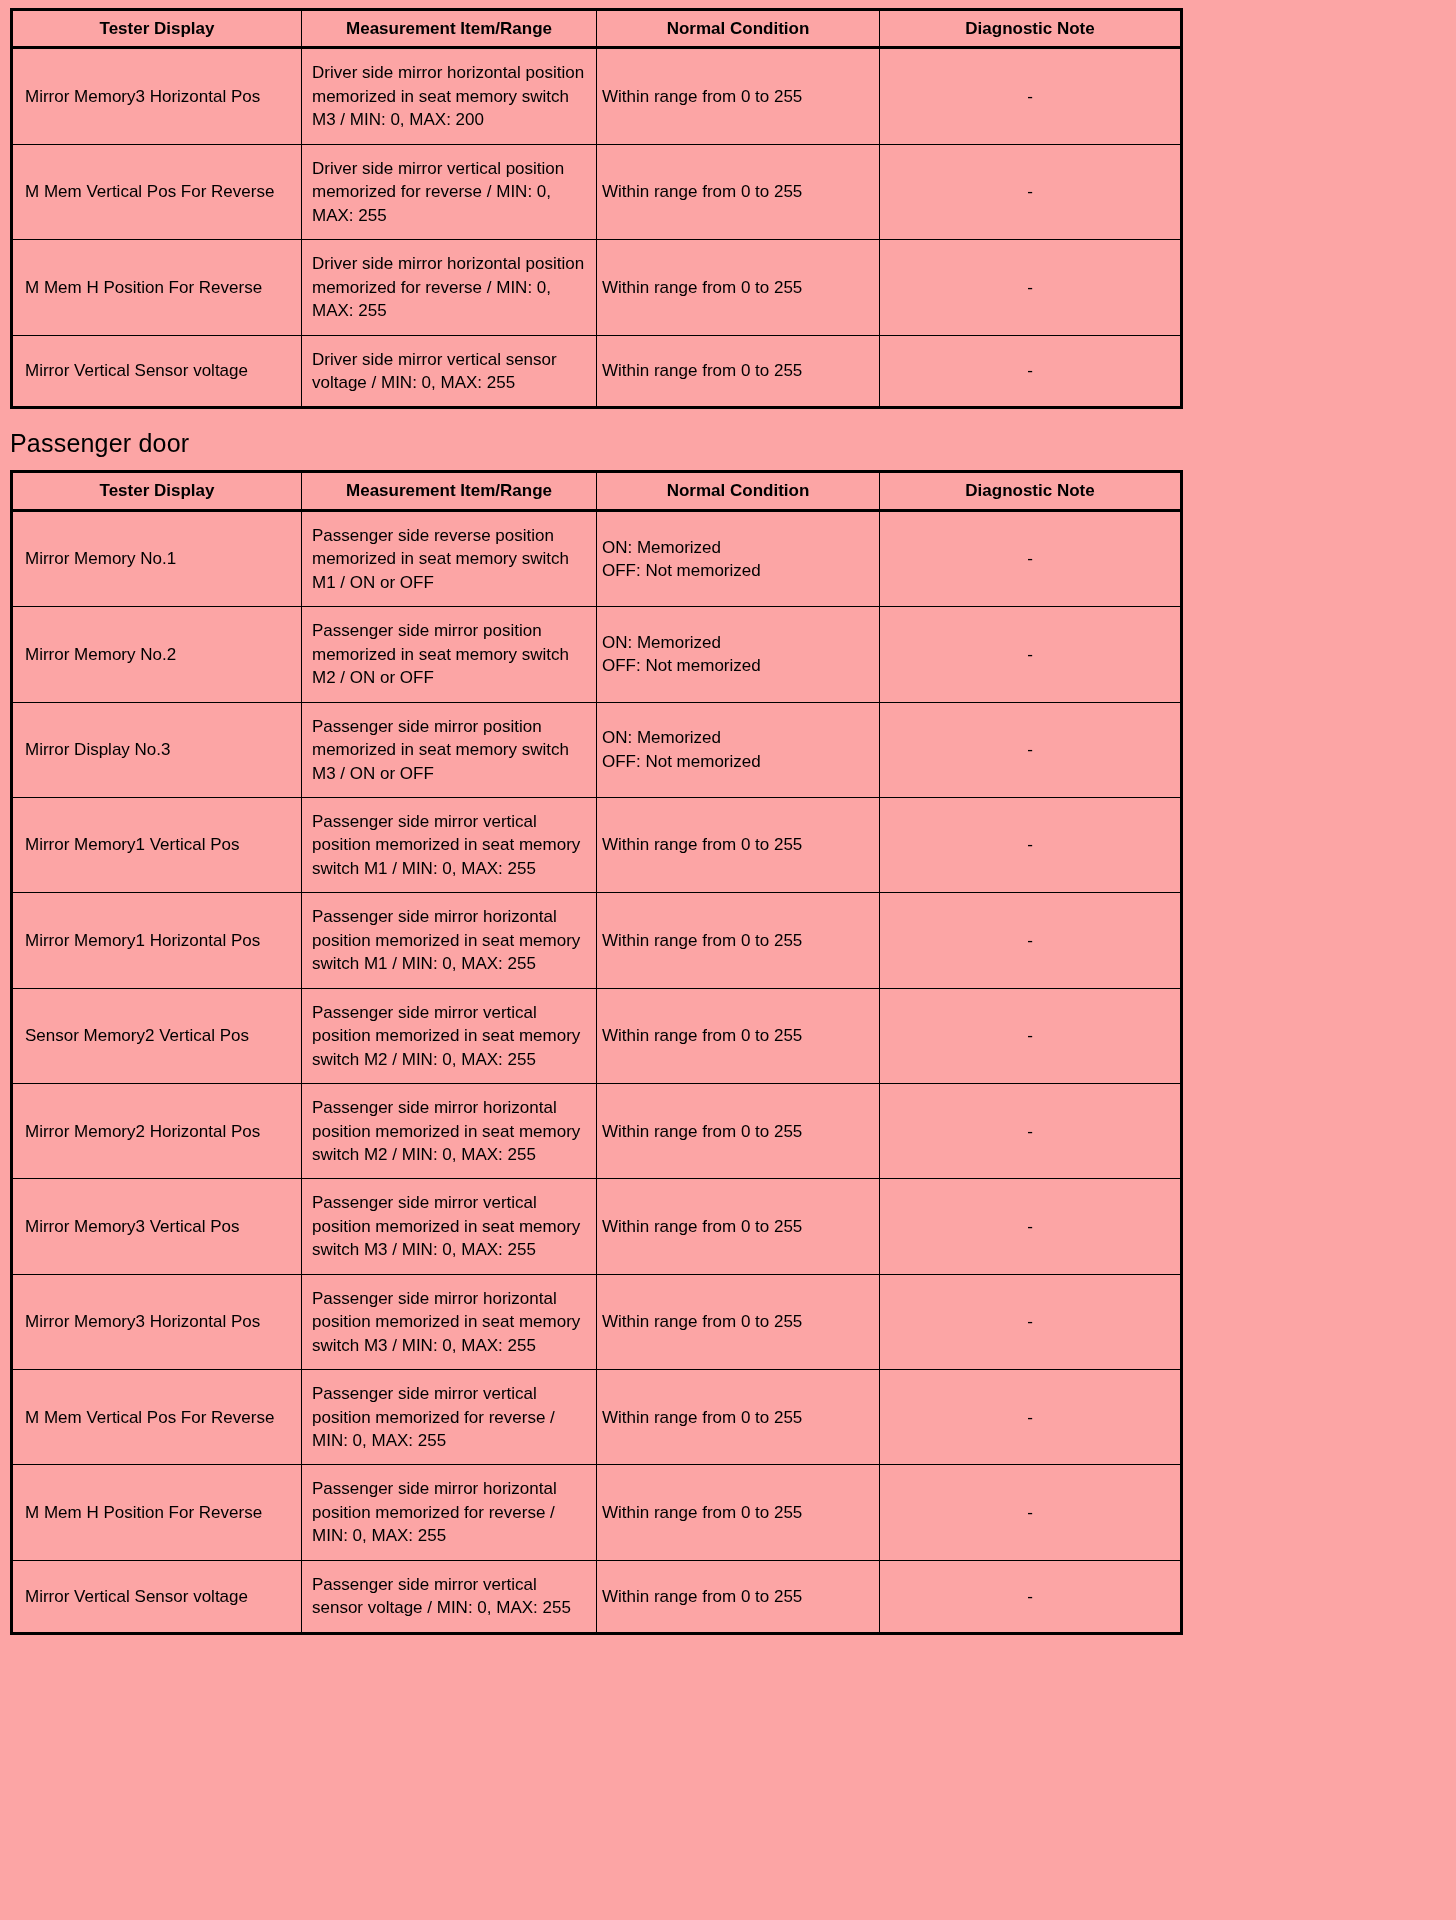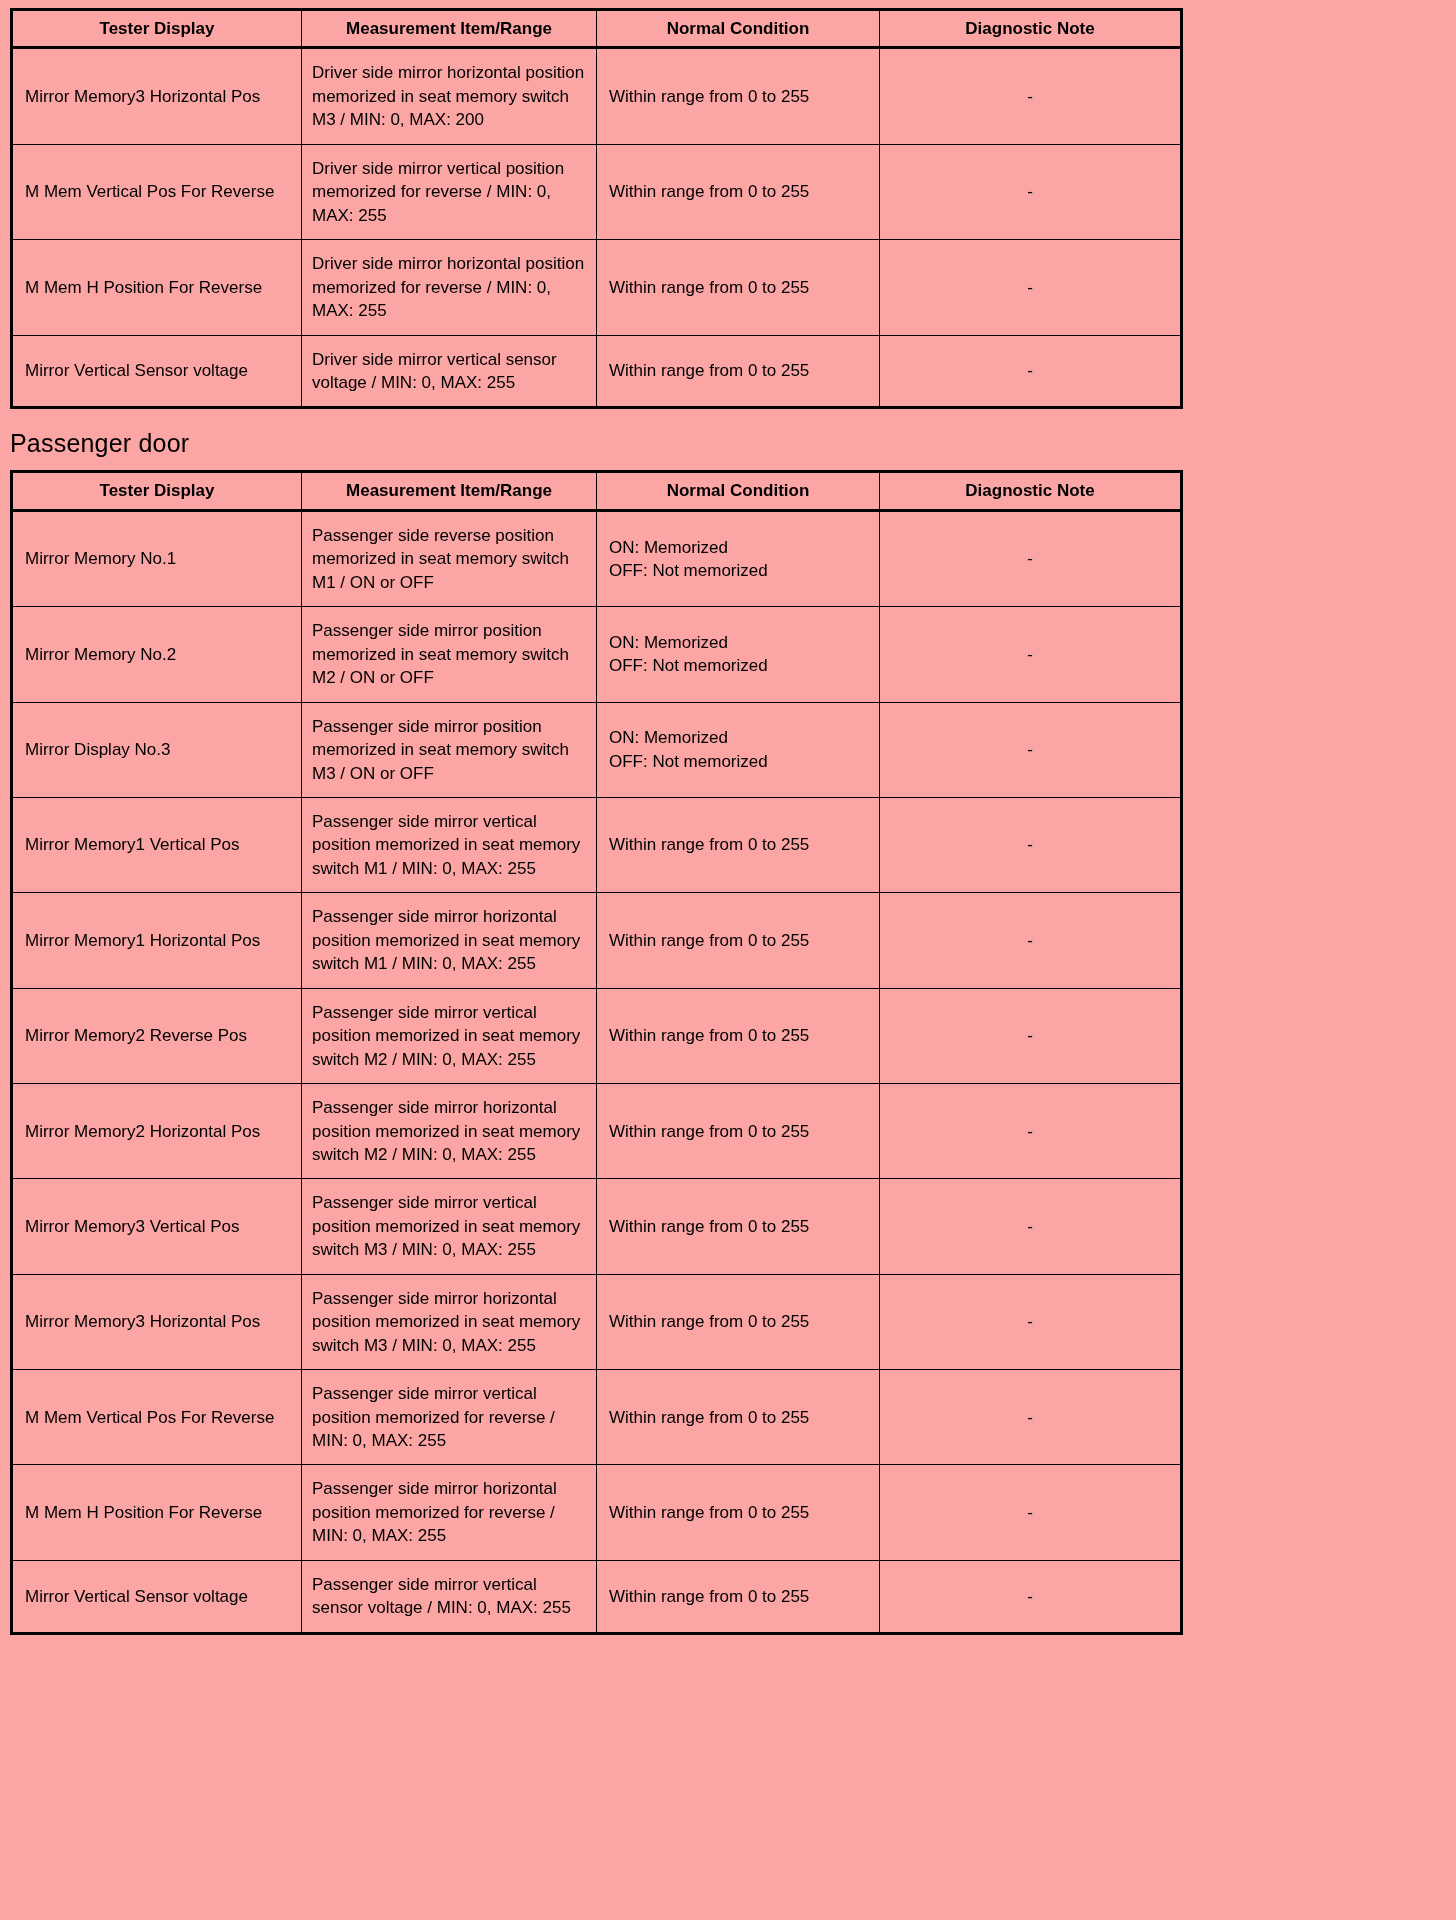--- a/index.html
+++ b/index.html
@@ -36,21 +36,21 @@
   }
   table.spec-table th:nth-child(1) { width: 290px; }
   table.spec-table th:nth-child(2) { width: 295px; }
   table.spec-table th:nth-child(3) { width: 283px; }
   table.spec-table th:nth-child(4) { width: 302px; }
   table.spec-table td {
     padding: 12px 10px;
     text-align: left;
   }
   table.spec-table td.col0 { padding-left: 12px; }
-  table.spec-table td.col2 { padding-left: 12px; }
+  table.spec-table td.col2 { padding-left: 5px; }
   table.spec-table td.col3 { text-align: center; }
   .section-heading {
     font-size: 25px;
     font-weight: normal;
     margin: 20px 0 12px 0;
     letter-spacing: 0.2px;
   }
 </style>
 </head>
 <body>
@@ -130,21 +130,21 @@
           <td class="col2">Within range from 0 to 255</td>
           <td class="col3">-</td>
         </tr>
         <tr>
           <td class="col0">Mirror Memory1 Horizontal Pos</td>
           <td class="col1">Passenger side mirror horizontal position memorized in seat memory switch M1 / MIN: 0, MAX: 255</td>
           <td class="col2">Within range from 0 to 255</td>
           <td class="col3">-</td>
         </tr>
         <tr>
-          <td class="col0">Mirror Memory2 Reverse Pos</td>
+          <td class="col0">Sensor Memory2 Vertical Pos</td>
           <td class="col1">Passenger side mirror vertical position memorized in seat memory switch M2 / MIN: 0, MAX: 255</td>
           <td class="col2">Within range from 0 to 255</td>
           <td class="col3">-</td>
         </tr>
         <tr>
           <td class="col0">Mirror Memory2 Horizontal Pos</td>
           <td class="col1">Passenger side mirror horizontal position memorized in seat memory switch M2 / MIN: 0, MAX: 255</td>
           <td class="col2">Within range from 0 to 255</td>
           <td class="col3">-</td>
         </tr>

